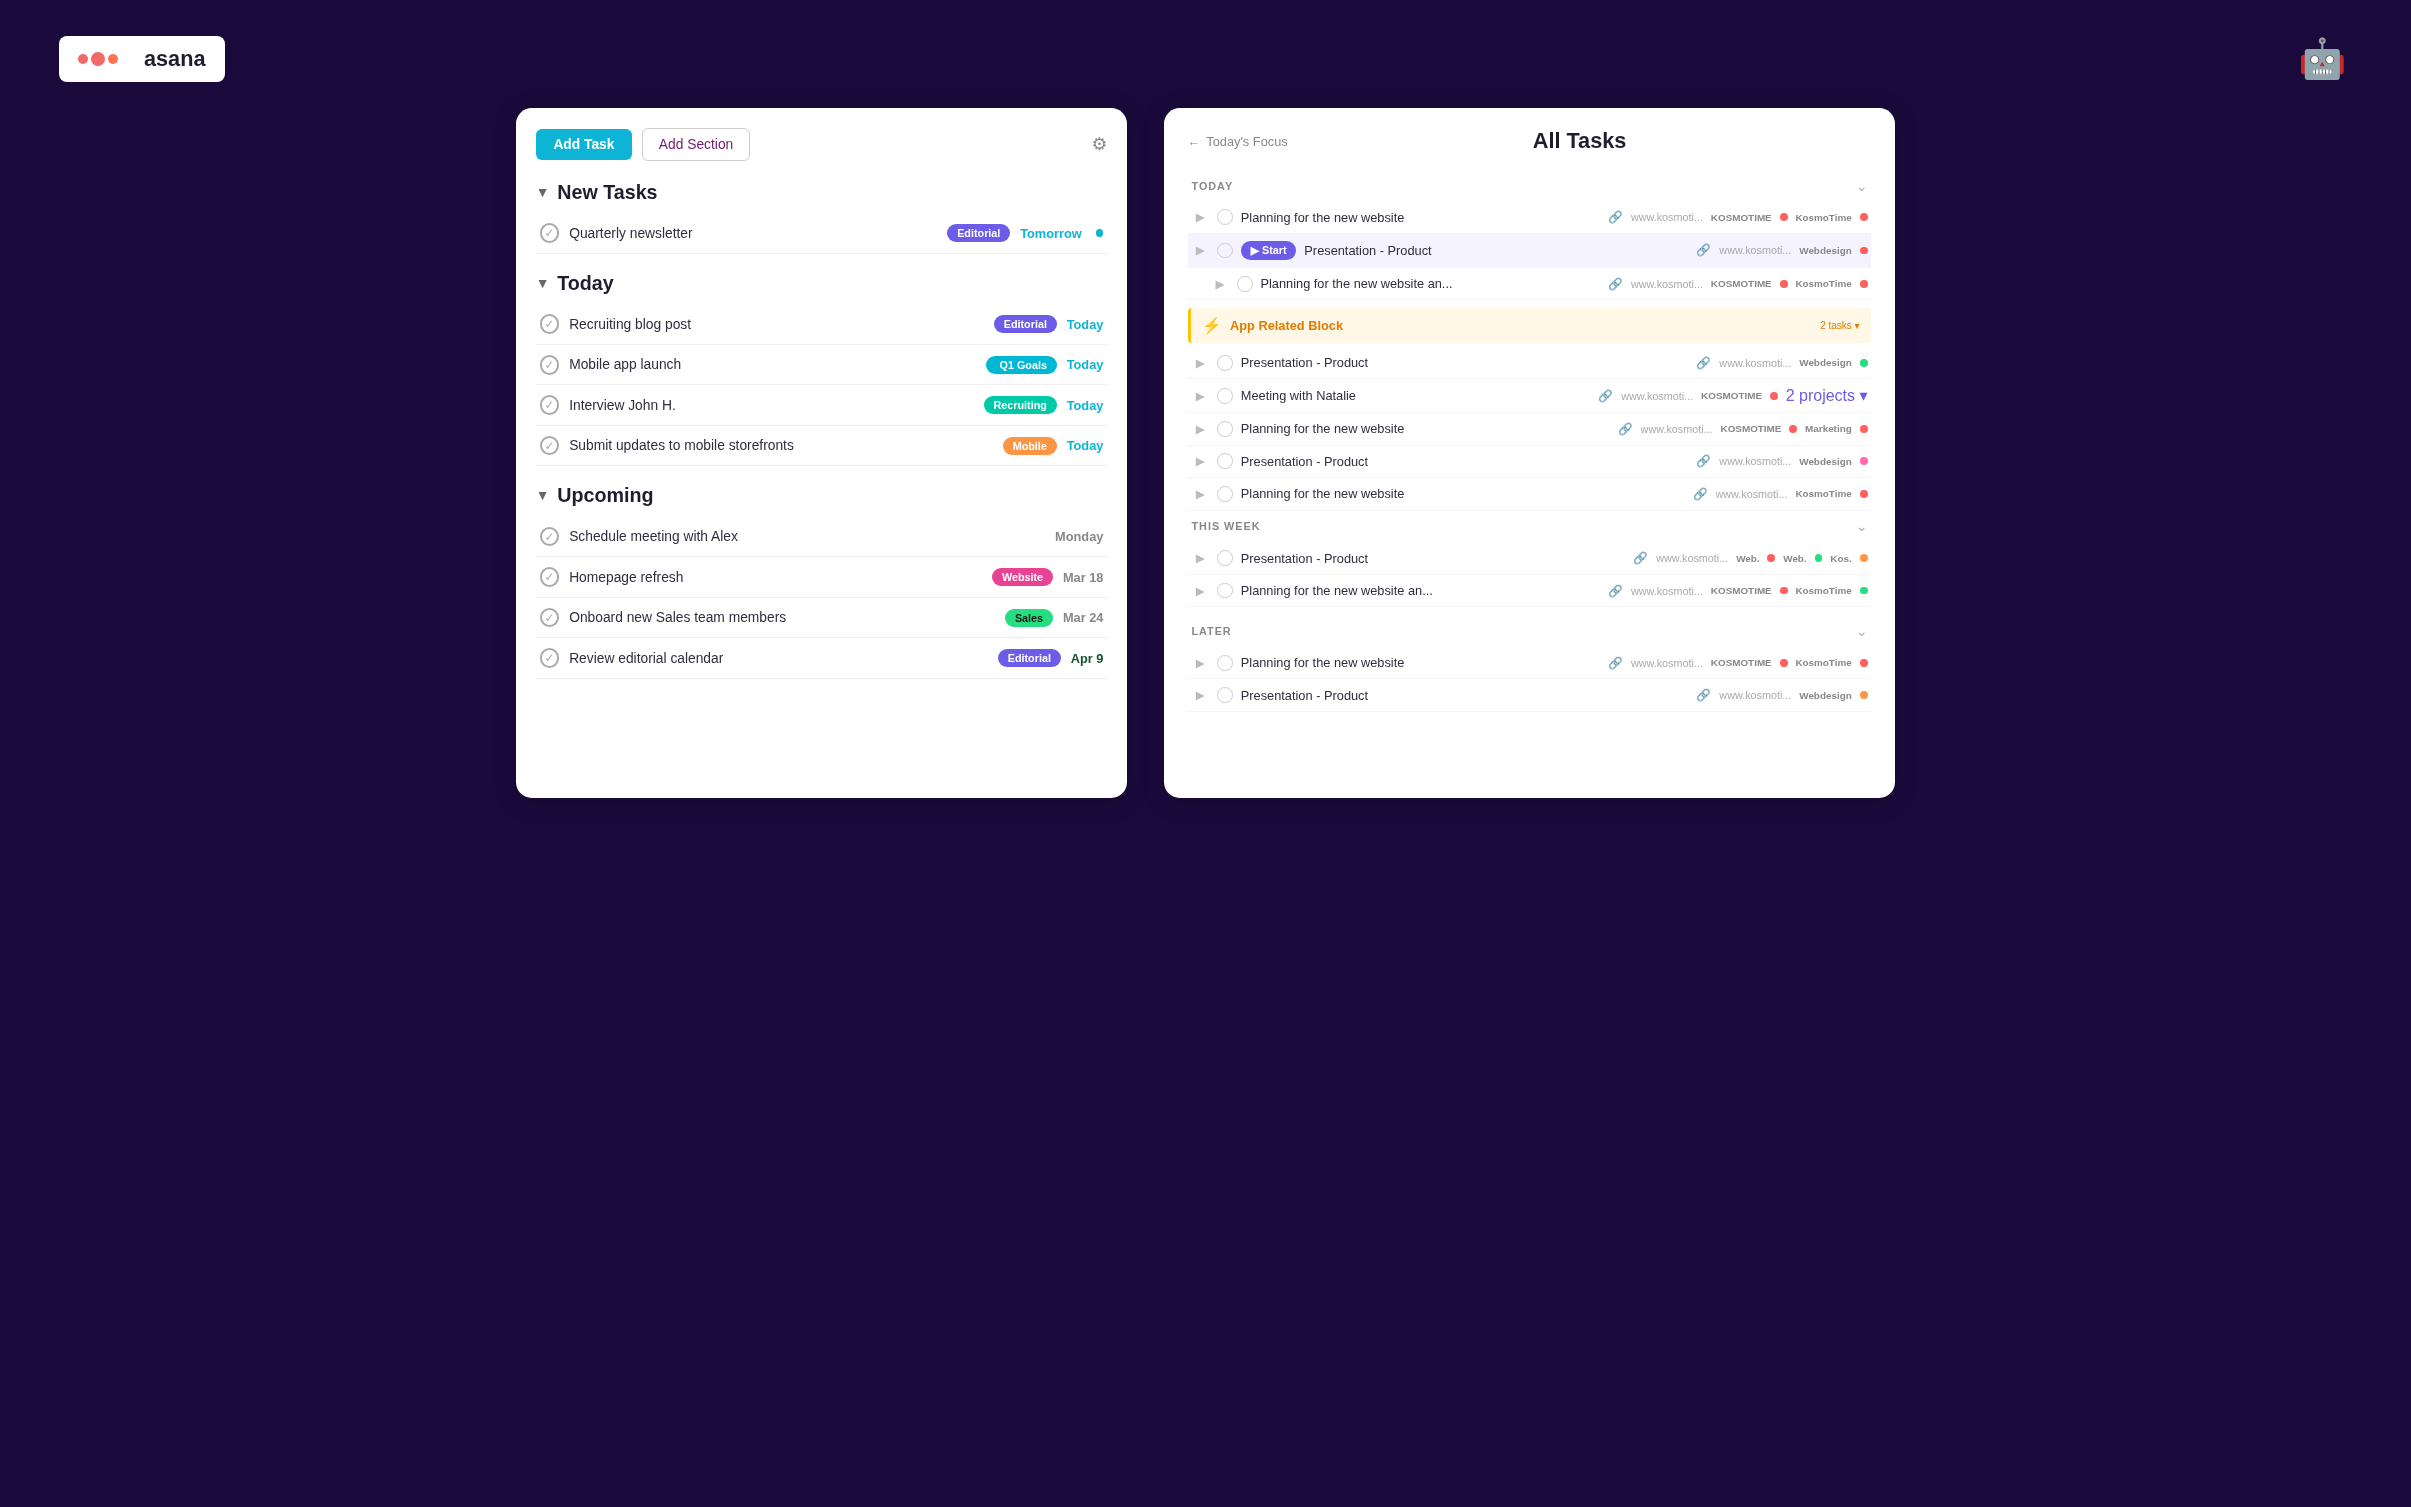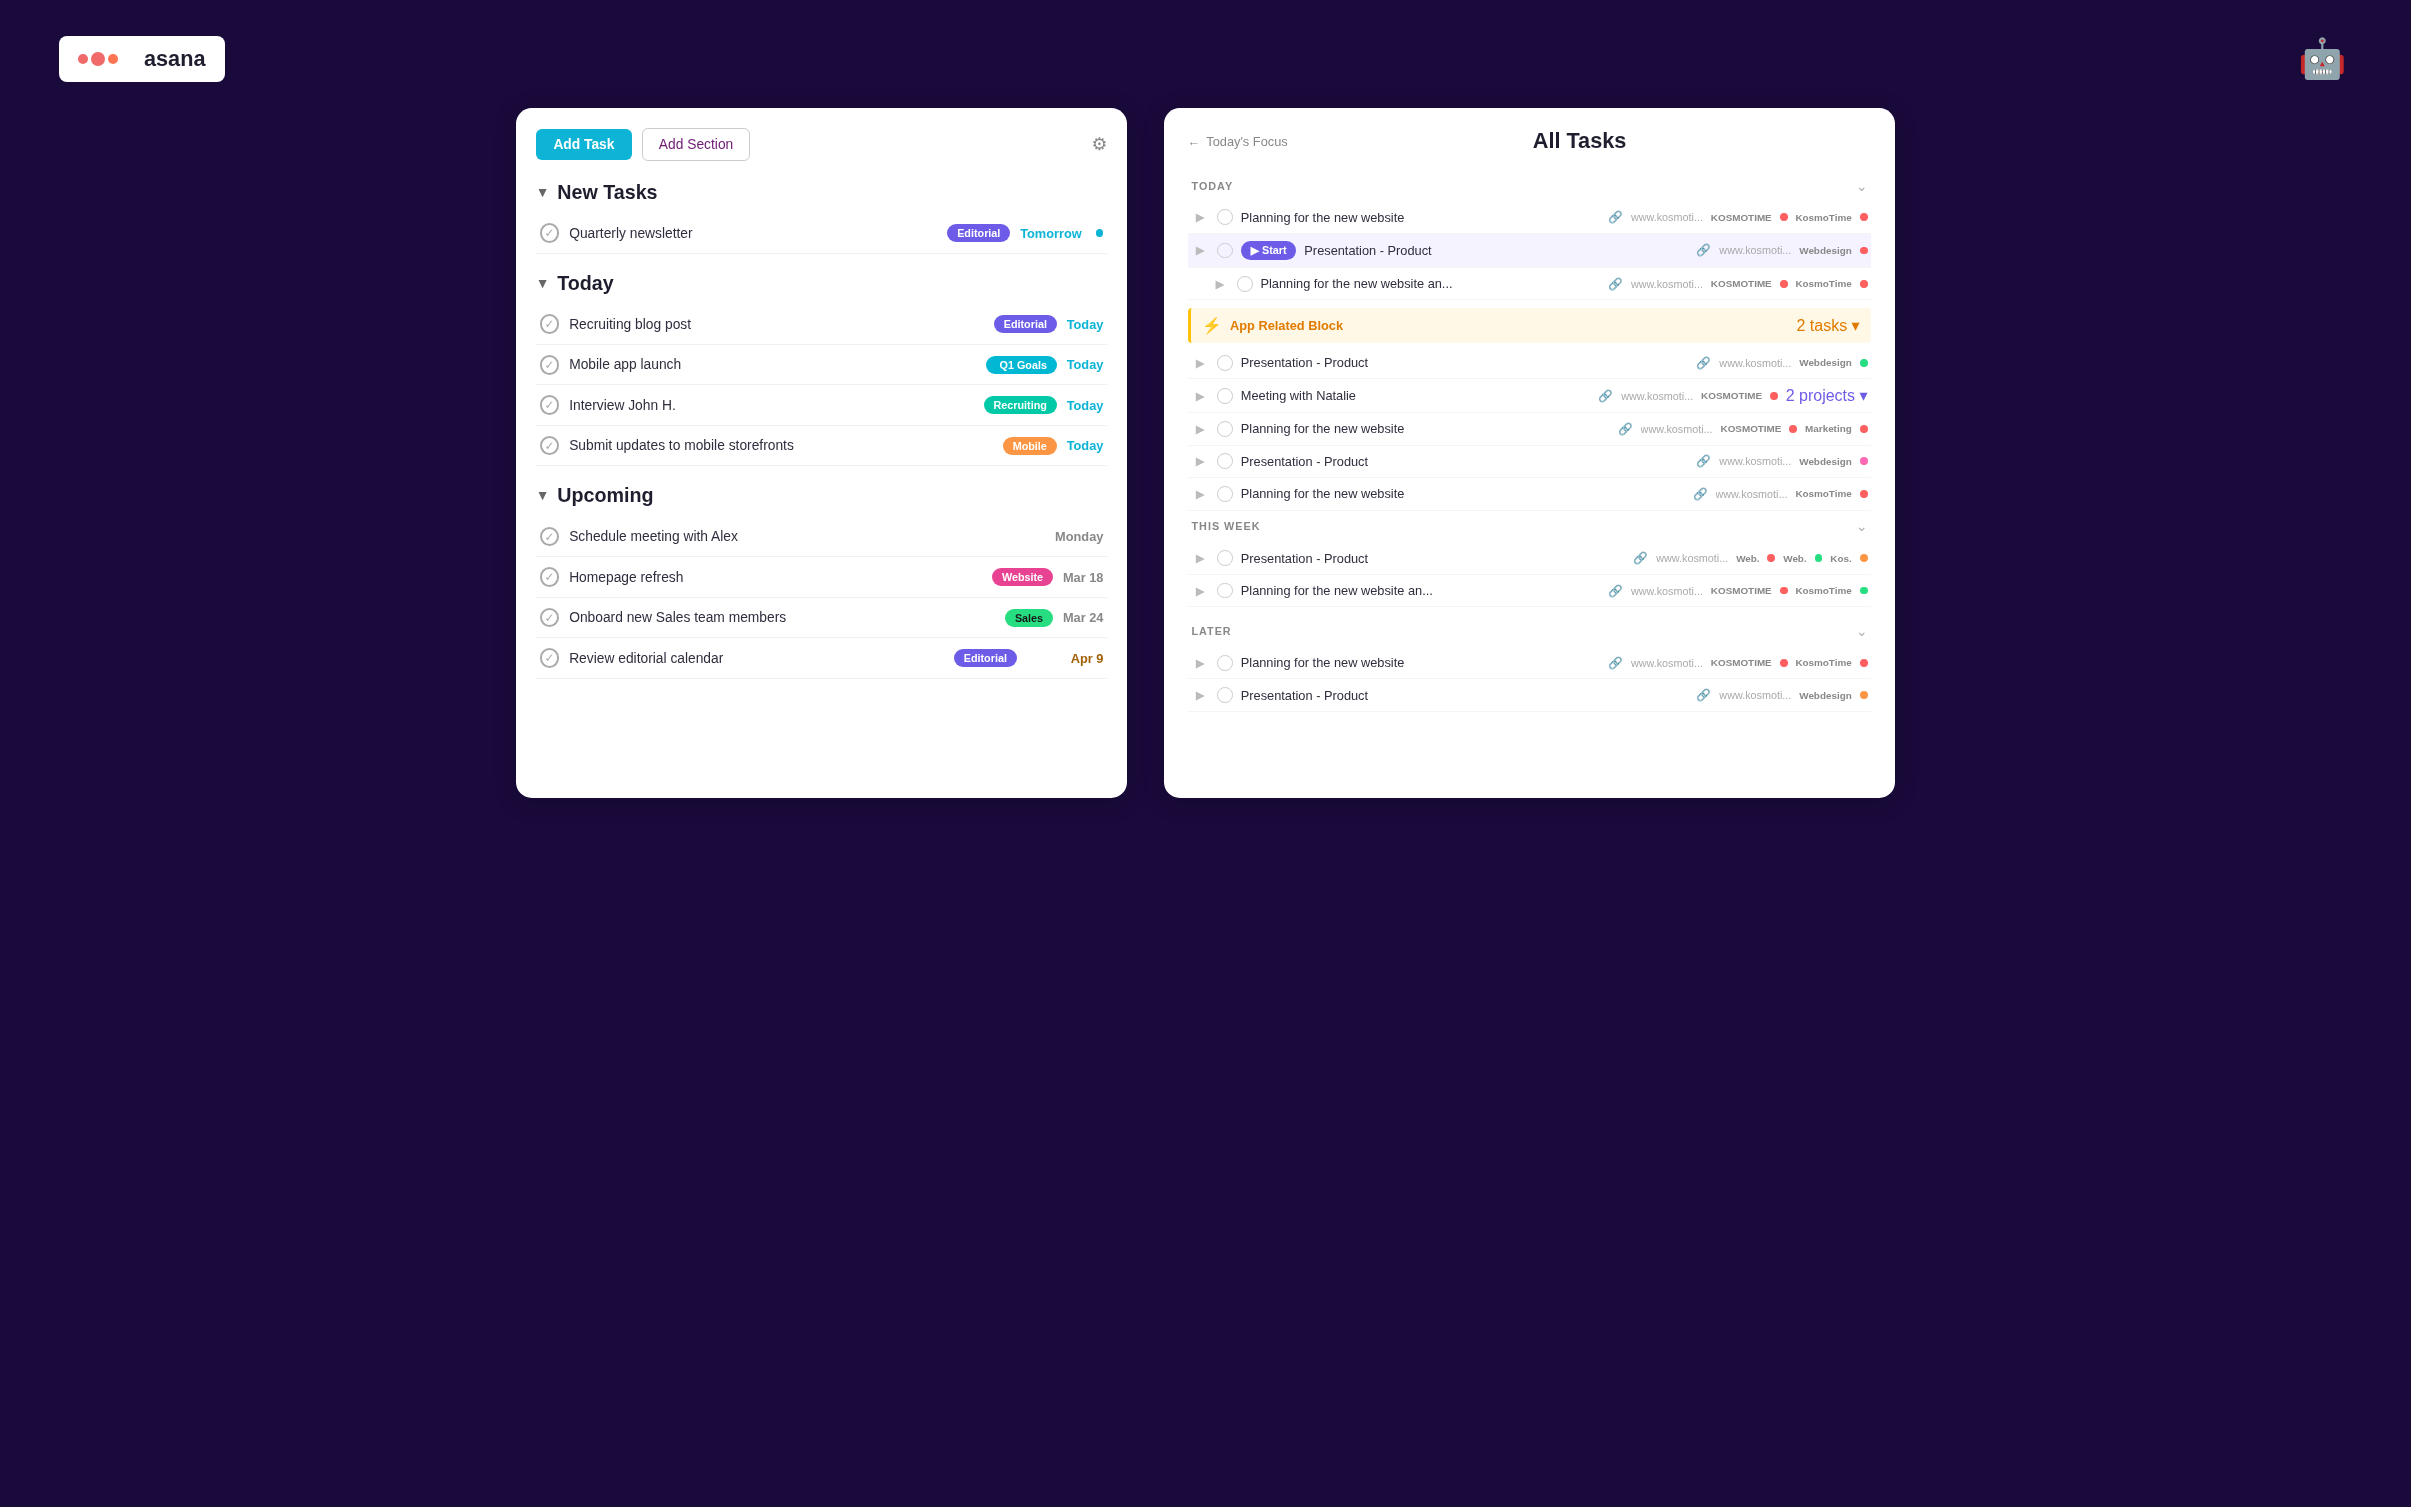--- a/index.html
+++ b/index.html
@@ -145,21 +145,21 @@
     .date-label {
       font-size: 12.8px;
       font-weight: 600;
       white-space: nowrap;
     }
     .date-tomorrow { color: #0db4d6; }
     .date-today { color: #0db4d6; }
     .date-monday { color: #888; }
     .date-mar18 { color: #888; }
     .date-mar24 { color: #888; }
-    .date-apr9 { color: #a16207; margin-left: 44px; }
+    .date-apr9 { color: #14532d; }
     .dot-blue { width: 7.9px; height: 7.9px; background: #0db4d6; border-radius: 50%; display: inline-block; margin-left: 3.9px; }
 
     
     .right-panel {
       background: white;
       border-radius: 15.8px;
       padding: 19.7px 23.6px;
       flex: 1;
       min-height: 690px;
       box-shadow: 0 3.9px 23.6px rgba(0,0,0,0.2);
@@ -269,21 +269,21 @@
       background: #fff8e6;
       border-left: 3px solid #ffc107;
       border-radius: 3.9px;
       padding: 7.9px 11.8px;
       display: flex;
       align-items: center;
       gap: 7.9px;
       margin: 3.9px 0;
     }
     .app-block-label { flex: 1; font-size: 12.8px; font-weight: 600; color: #e07b00; }
-    .app-block-count { font-size: 16px; color: #e07b00; cursor: pointer; }
+    .app-block-count { font-size: 10px; color: #e07b00; cursor: pointer; }
     .chain-icon { color: #aaa; font-size: 11.8px; }
     .projects-tag { font-size: 16px; color: #6c5ce7; text-align: right; }
   </style>
 </head>
 <body>
 
 <div class="top-bar">
   <div class="asana-logo">
     <div class="asana-logo-dots">
       <span class="dot-red"></span>

